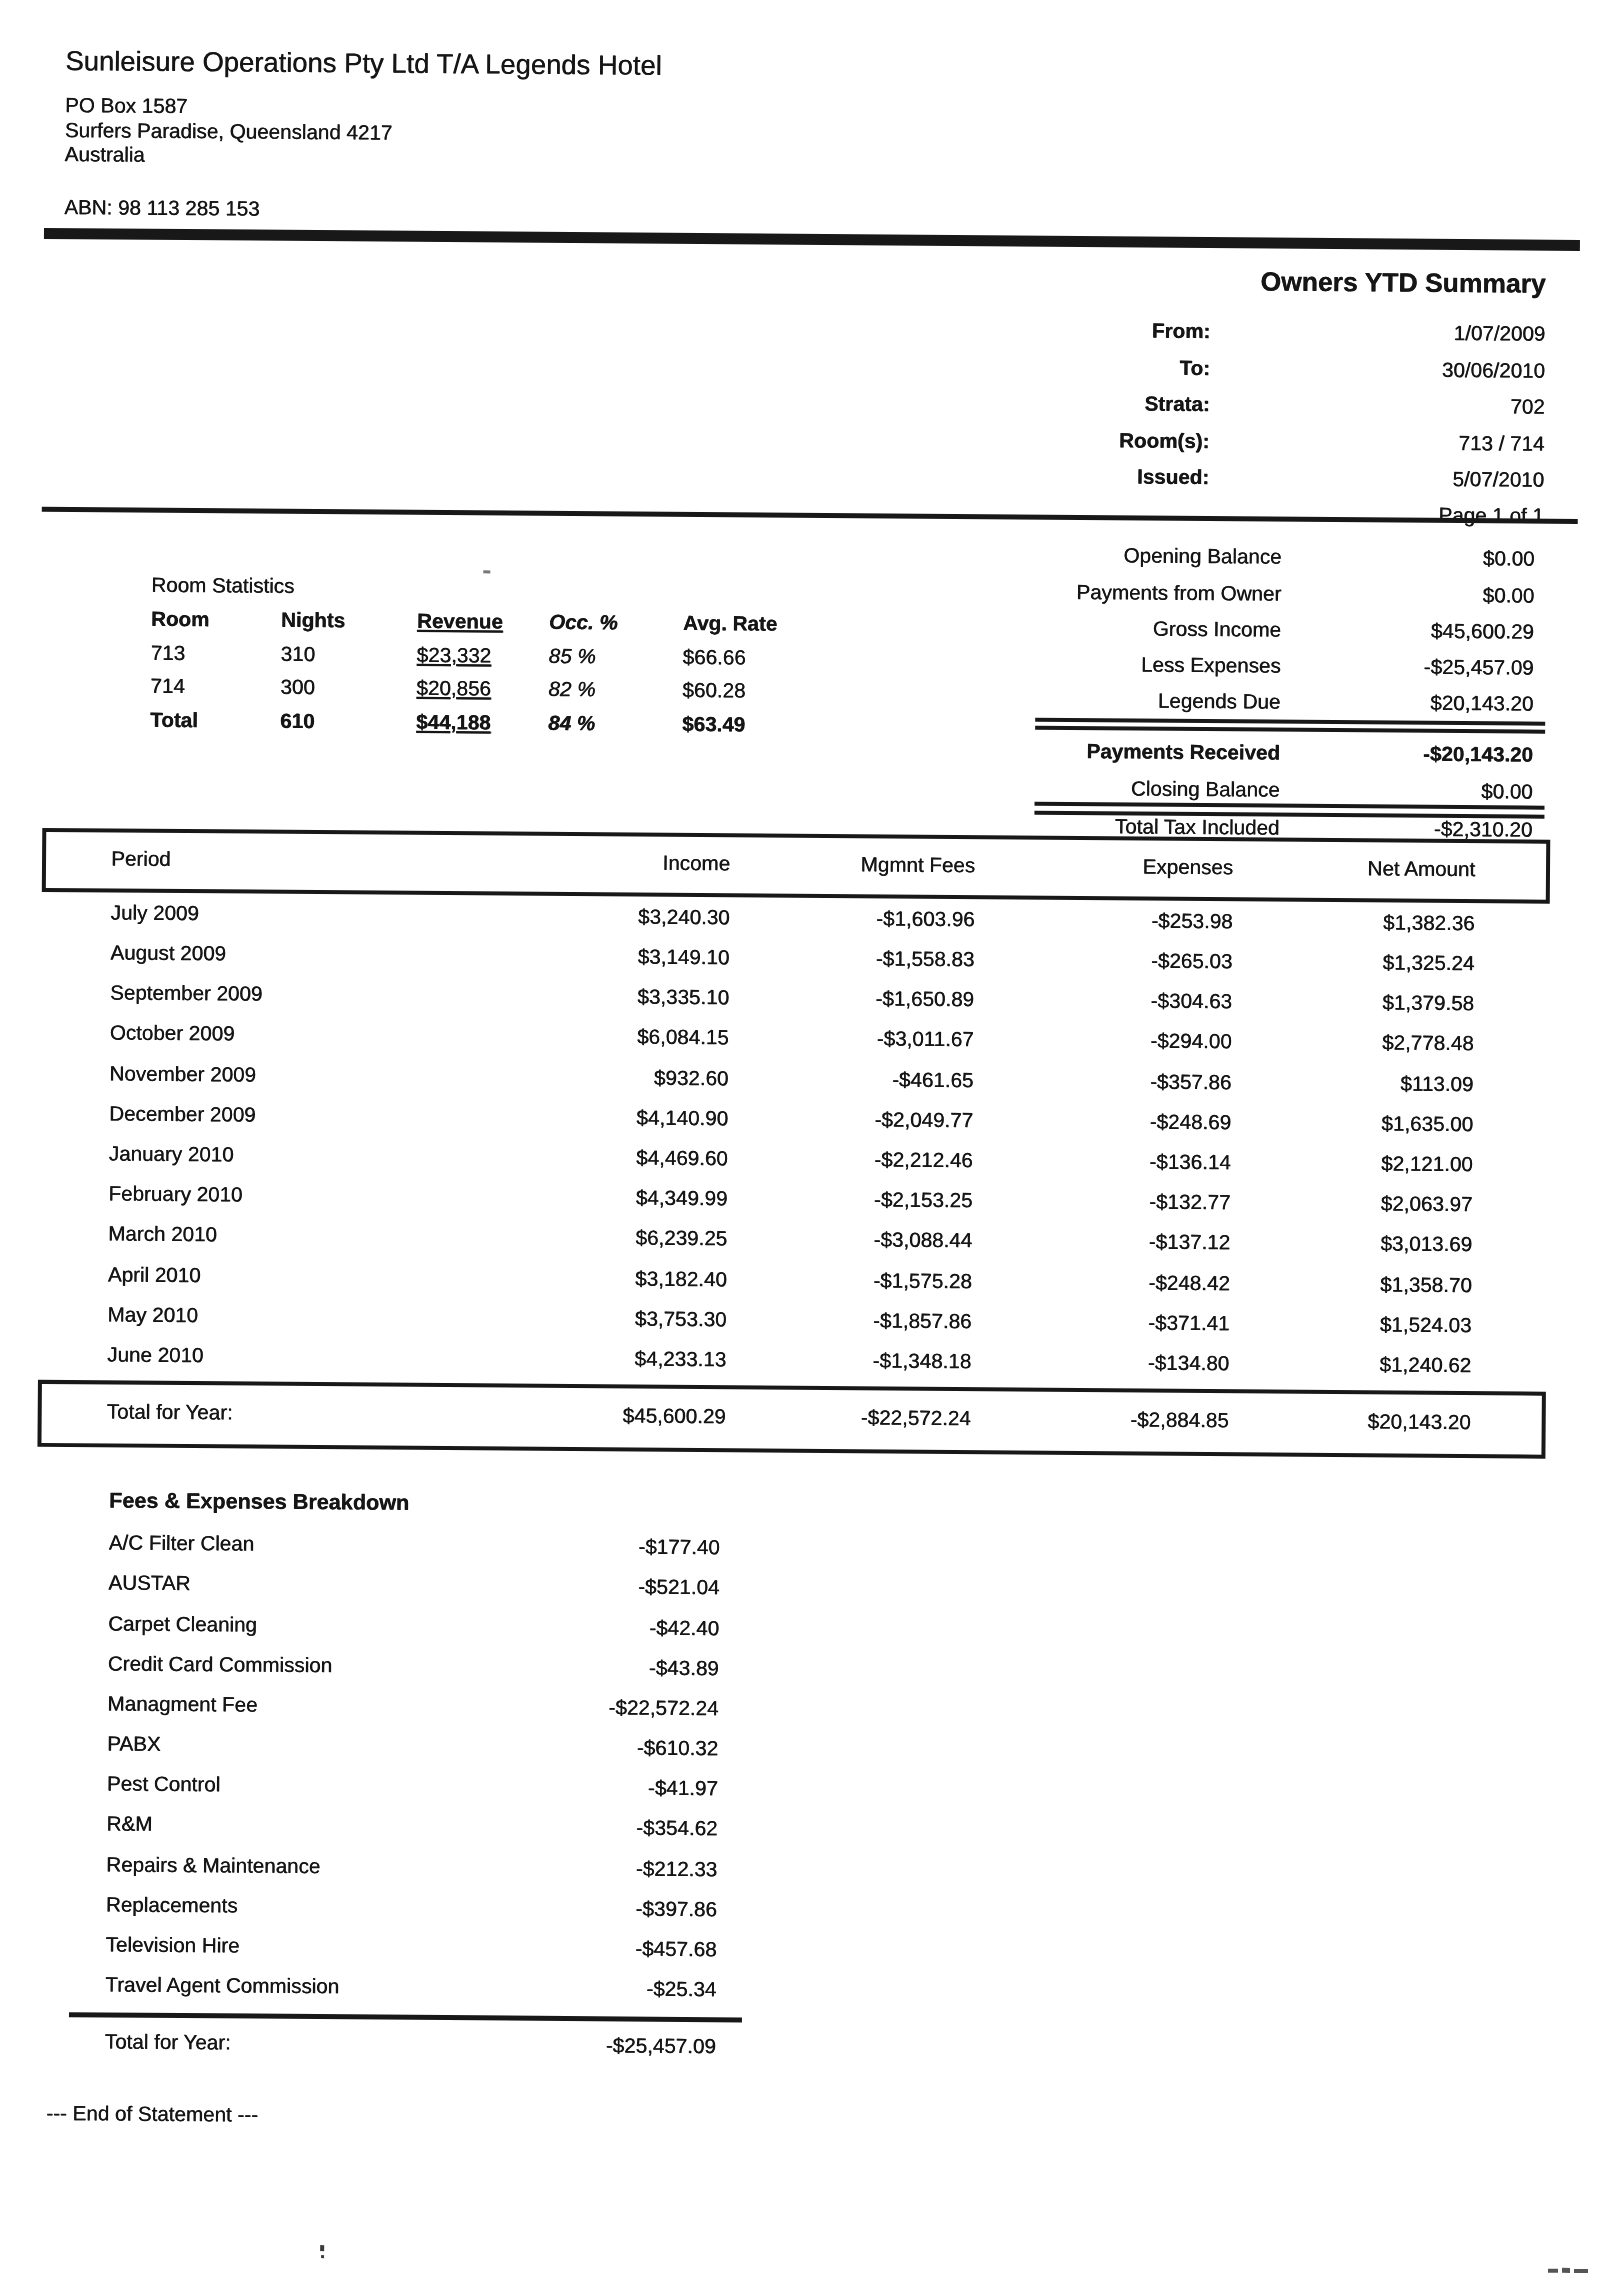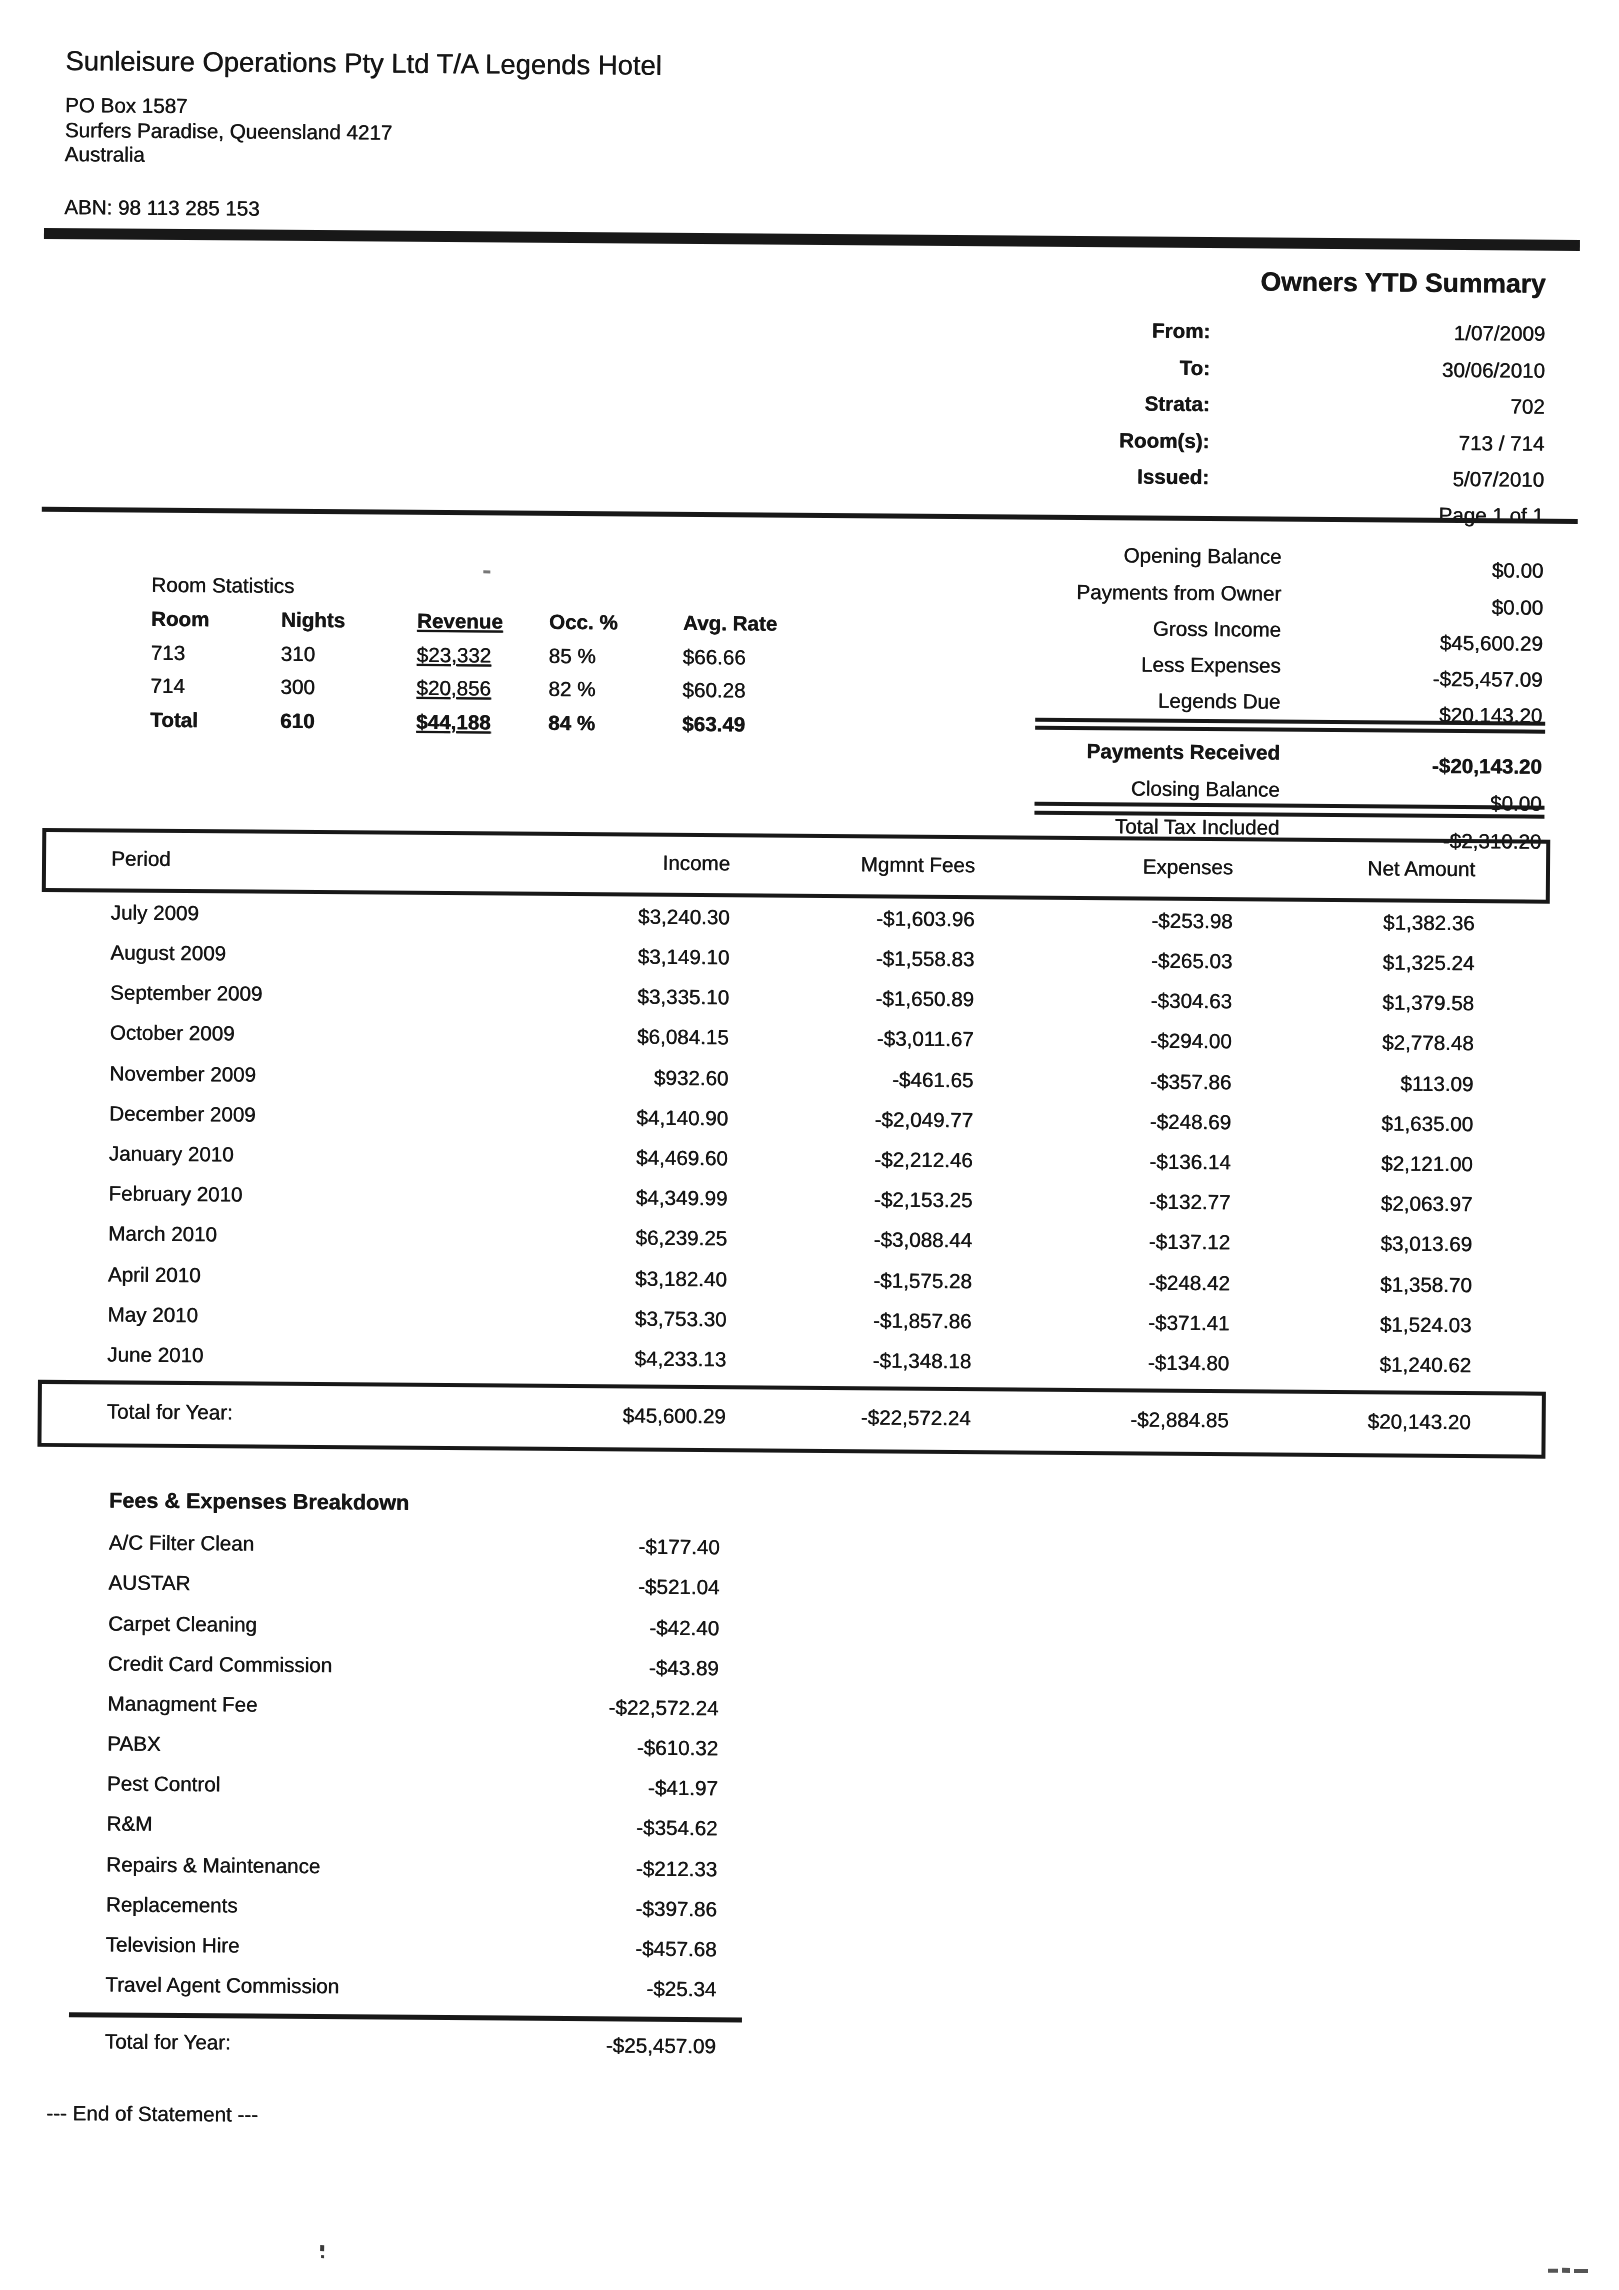--- a/index.html
+++ b/index.html
@@ -28,24 +28,24 @@
   .abn{left:64px;top:192px;height:29px;line-height:29px;}
   
   .report-title{right:73px;top:253px;height:39px;line-height:39px;font-size:26.5px;font-weight:700;}
   .meta-row{height:36px;line-height:36px;}
   .ml{right:408px;font-weight:700;}
   .mv{right:73px;}
   .page-info{right:73px;}
   
   .bal-row{height:36px;line-height:36px;}
   .bl{right:335px;}
-  .bv{right:73px;margin-top:12px;}
+  .bv{right:82px;}
   
   .rs-row{height:33px;line-height:33px;}
-  .rs1{left:154px;}.rs2{left:284px;}.rs3{left:420px;text-decoration:underline;}.rs4{left:552px;}.rs5{left:686px;}
+  .rs1{left:154px;}.rs2{left:284px;}.rs3{left:420px;text-decoration:underline;}.rs4{left:552px;font-style:italic;}.rs5{left:686px;}
   
   .mhead{top:831px;height:53px;line-height:53px;}
   .mrow{height:40px;line-height:40px;}
   .trow{top:1383px;height:55px;line-height:55px;}
   .cp{left:116px;}
   .ci{right:884px;}
   .cm{right:639px;}
   .ce{right:381px;}
   .cn{right:139px;}
   

